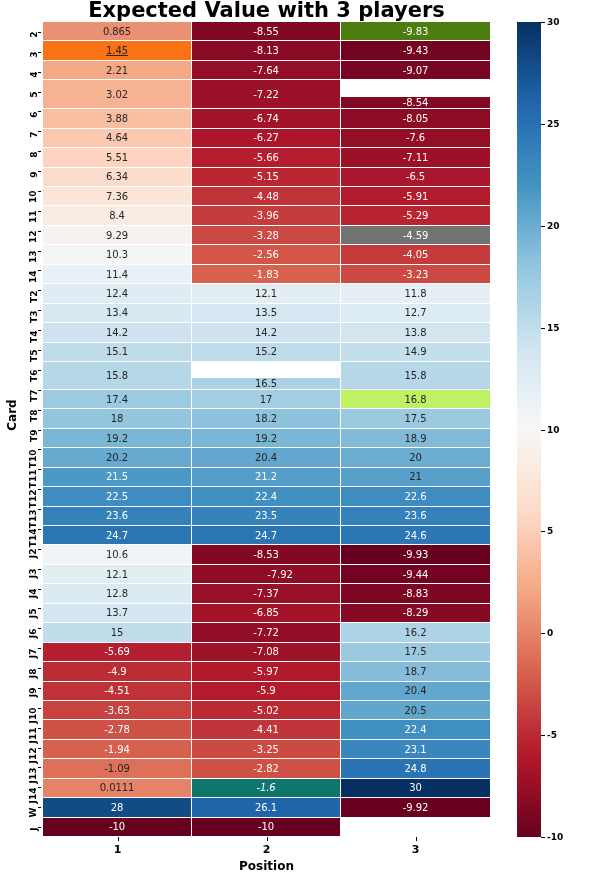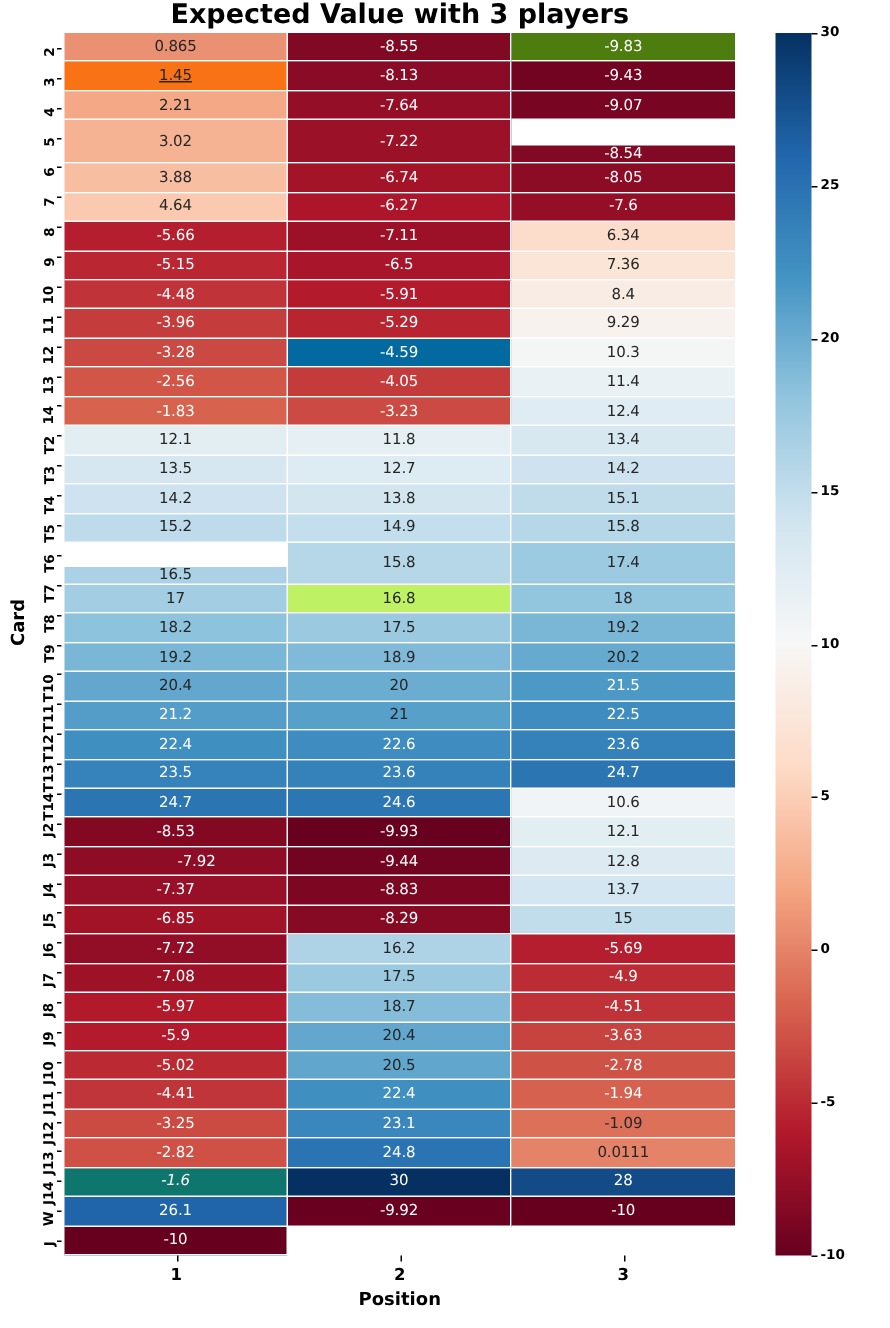--- a/index.html
+++ b/index.html
@@ -12,21 +12,21 @@
     font-family: "DejaVu Sans", "Liberation Sans", sans-serif;
     overflow: hidden;
   }
   #fig { position: absolute; inset: 0; }
 
   
   #title {
     position: absolute;
     left: 43px; top: 0px; width: 447px;
     text-align: center;
-    font-size: 18px;
+    font-size: 21px;
     font-weight: 600;
     color: #000;
     line-height: 20px;
   }
 
   
   #heatmap {
     position: absolute;
     left: 43px; top: 22px;
     width: 447px; height: 815px;
@@ -390,20 +390,23 @@
       </div>
       <div class="cell" style="background: rgb(250, 201, 176); color: rgb(38, 38, 38);">
         <span>4.64</span>
       </div>
       <div class="cell" style="background: rgb(173, 22, 42); color: rgb(255, 255, 255);">
         <span>-6.27</span>
       </div>
       <div class="cell" style="background: rgb(148, 14, 38); color: rgb(255, 255, 255);">
         <span>-7.6</span>
       </div>
+      <div class="cell" style="background: rgb(252, 212, 191); color: rgb(38, 38, 38);">
+        <span>5.51</span>
+      </div>
       <div class="cell" style="background: rgb(181, 30, 46); color: rgb(255, 255, 255);">
         <span>-5.66</span>
       </div>
       <div class="cell" style="background: rgb(157, 17, 40); color: rgb(255, 255, 255);">
         <span>-7.11</span>
       </div>
       <div class="cell" style="background: rgb(252, 221, 203); color: rgb(38, 38, 38);">
         <span>6.34</span>
       </div>
       <div class="cell" style="background: rgb(186, 39, 50); color: rgb(255, 255, 255);">
@@ -429,21 +432,21 @@
       </div>
       <div class="cell" style="background: rgb(184, 37, 49); color: rgb(255, 255, 255);">
         <span>-5.29</span>
       </div>
       <div class="cell" style="background: rgb(248, 242, 238); color: rgb(38, 38, 38);">
         <span>9.29</span>
       </div>
       <div class="cell" style="background: rgb(202, 73, 66); color: rgb(255, 255, 255);">
         <span>-3.28</span>
       </div>
-      <div class="cell" style="background: #0369a1; color: rgb(255, 255, 255);">
+      <div class="cell" style="background: #737373; color: rgb(255, 255, 255);">
         <span>-4.59</span>
       </div>
       <div class="cell" style="background: rgb(244, 246, 246); color: rgb(38, 38, 38);">
         <span>10.3</span>
       </div>
       <div class="cell" style="background: rgb(209, 86, 72); color: rgb(255, 255, 255);">
         <span>-2.56</span>
       </div>
       <div class="cell" style="background: rgb(196, 59, 60); color: rgb(255, 255, 255);">
         <span>-4.05</span>

